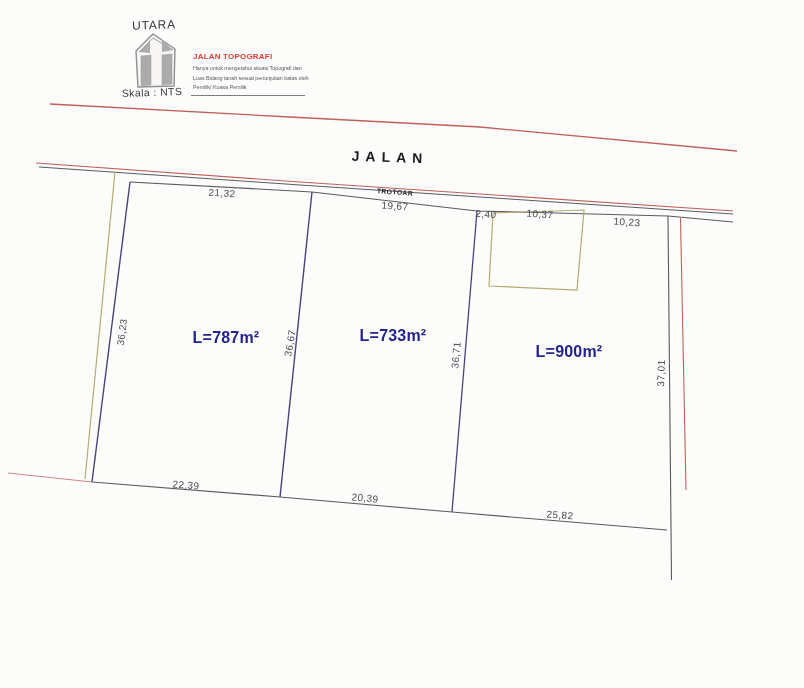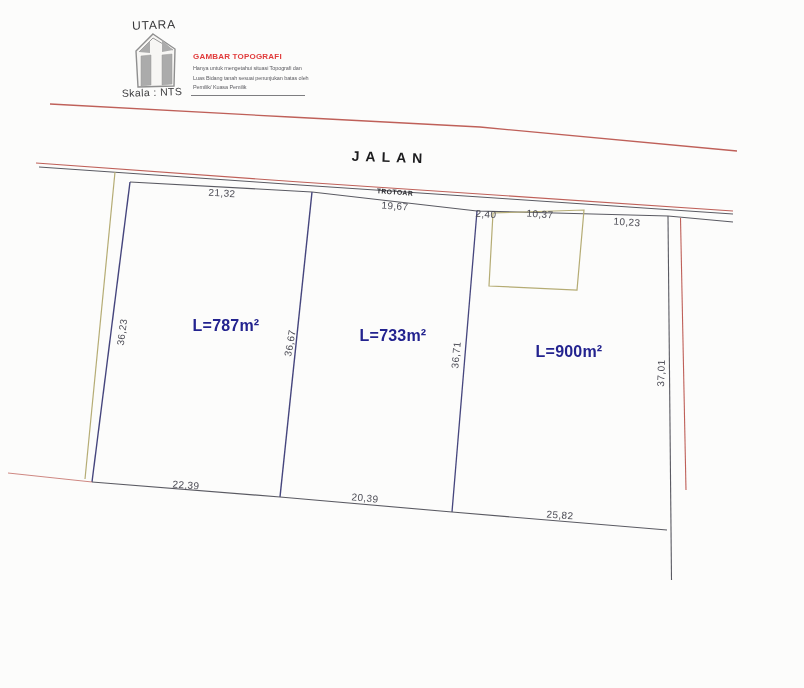--- a/index.html
+++ b/index.html
@@ -58,31 +58,31 @@
       <polygon points="162,40 173,50 162,52" fill="#ababab"></polygon>
       <polygon points="141,56 151,55 151,85 141,86" fill="#ababab" stroke="#9a9a9a" stroke-width=".5"></polygon>
       <polygon points="162,55 172,54 172,84 162,85" fill="#ababab" stroke="#9a9a9a" stroke-width=".5"></polygon>
     </g>
   </svg>
 
   <div class="lbl utara" style="left:154px;top:25px;--r:-2deg">UTARA</div>
   <div class="lbl skala" style="left:152px;top:92px;--r:-2deg">Skala : NTS</div>
 
   <div class="titleblock">
-    <p class="tb-title">GAMBAR TOPOGRAFI</p>
+    <p class="tb-title">JALAN TOPOGRAFI</p>
     <p class="tb-note">Hanya untuk mengetahui situasi Topografi dan</p>
     <p class="tb-note">Luas Bidang tanah sesuai penunjukan batas oleh</p>
     <p class="tb-note">Pemilik/ Kuasa Pemilik</p>
   </div>
   <div class="tb-underline"></div>
 
   <div class="lbl jalan" style="left:390px;top:157px;--r:2deg">JALAN</div>
   <div class="lbl trotoar" style="left:395px;top:192px;--r:4deg">TROTOAR</div>
 
-  <div class="lbl area" style="left:226px;top:326px">L=787m²</div>
+  <div class="lbl area" style="left:226px;top:338px">L=787m²</div>
   <div class="lbl area" style="left:393px;top:336px">L=733m²</div>
   <div class="lbl area" style="left:569px;top:352px">L=900m²</div>
 
   <div class="lbl m" style="left:222px;top:193px;--r:3deg">21,32</div>
   <div class="lbl m" style="left:395px;top:206px;--r:4deg">19,67</div>
   <div class="lbl m" style="left:486px;top:214px;--r:4deg">2,40</div>
   <div class="lbl m" style="left:540px;top:214px;--r:4deg">10,37</div>
   <div class="lbl m" style="left:627px;top:222px;--r:4deg">10,23</div>
 
   <div class="lbl m" style="left:122px;top:332px;--r:-83deg">36,23</div>

